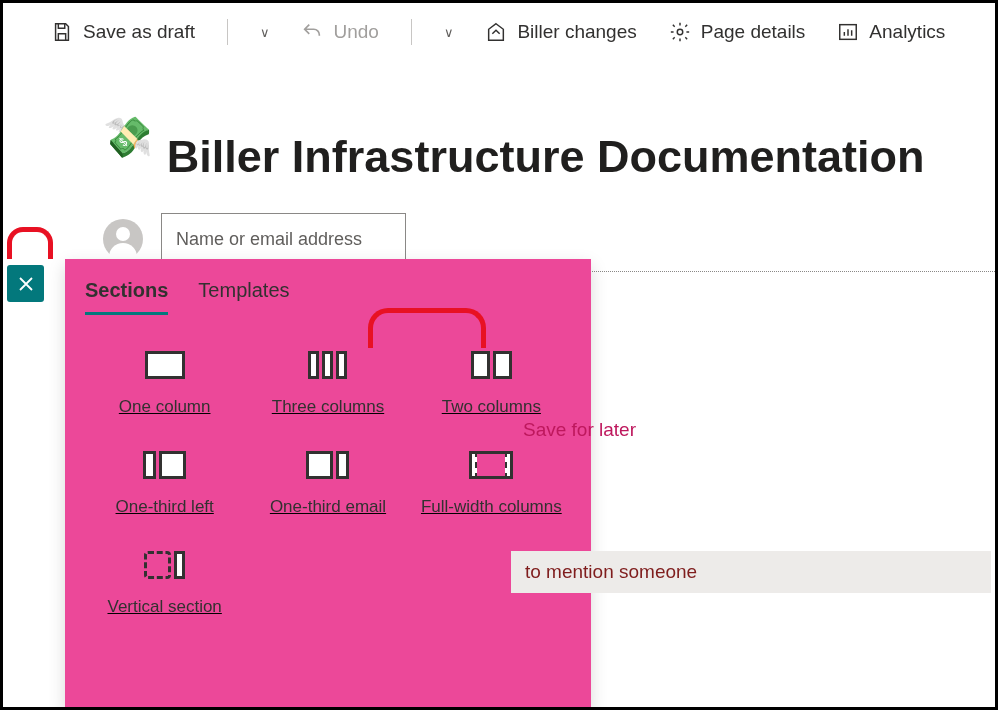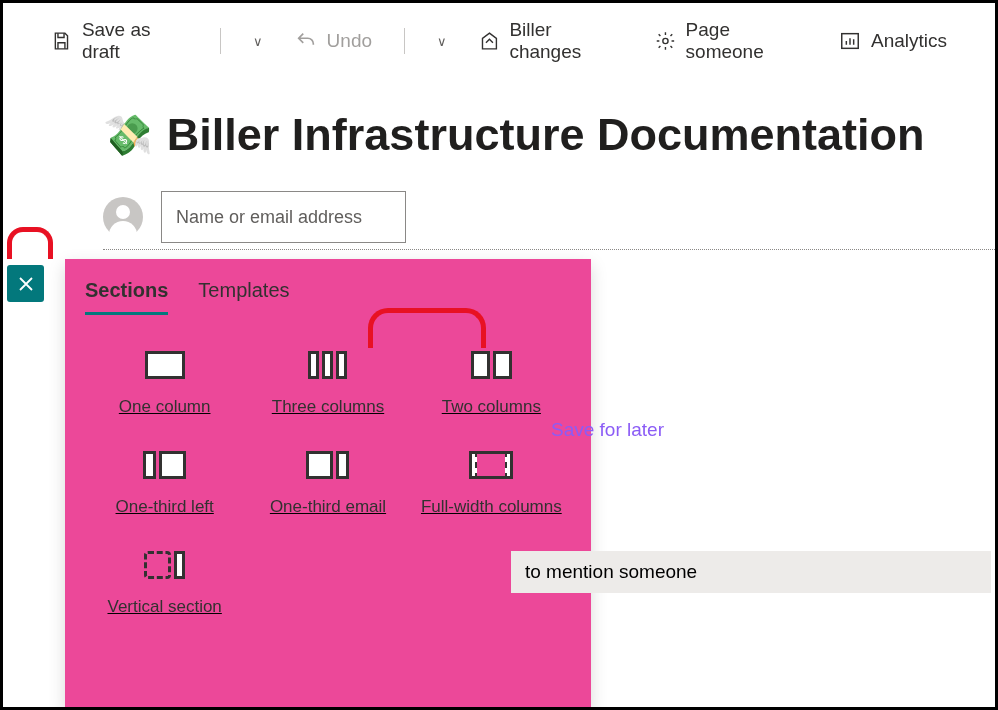--- a/index.html
+++ b/index.html
@@ -33,21 +33,21 @@
     .content {
       padding: 30px 0 0 100px;
       position: relative;
     }
     .title-row {
       display: flex;
       align-items: center;
       gap: 14px;
     }
     .title-row .emoji { font-size: 40px; }
-    .page-title { font-size: 45px; font-weight: 700; color:#201f1e; }
+    .page-title { font-size: 45px; font-weight: 700; color:#201f1e;margin-top:40px; }
     .author-row {
       display: flex;
       align-items: center;
       gap: 18px;
       margin-top: 30px;
     }
     .avatar {
       width: 40px; height: 40px; border-radius: 50%;
       background: #c8c6c4;
       position: relative;
@@ -120,27 +120,27 @@
       gap: 28px 4px;
       margin-top: 30px;
       text-align:center;
       text-decoration:underline;
     }
     .opt { cursor:pointer; }
     .opt .ico { height:40px; display:flex; align-items:center; justify-content:center; margin-bottom:12px; }
     .opt .lbl { font-size:17px; color:#323130; }
     .rect { border:3px solid #323130; background:#fff; }
     .save-later {
-      position:absolute; left:548px; top:416px;
-      font-size:19px; color:#8b5cf6;
+      position:absolute; left:520px; top:416px;
+      font-size:19px; color:#be185d;
     }
     .mention-bar {
       position:absolute; left:508px; top:548px; right:4px;
       background:#edebe9; padding: 10px 14px;
-      font-size:19px; color:#000000;
+      font-size:19px; color:#7f1d1d;
     }
   </style>
 </head>
 <body>
 
 <div class="toolbar">
   <div class="toolbar-item">
     <svg width="22" height="22" viewBox="0 0 24 24" fill="none" stroke="#323130" stroke-width="1.6">
         <path d="M5 3h11l3 3v15H5z"></path>
         <path d="M8 3v5h7V3M8 21v-7h8v7"></path>
@@ -162,21 +162,21 @@
         <path d="M12 3l8 6v12H4V9z"></path>
         <path d="M8 14l4-4 4 4"></path>
       </svg>
     <span>Biller changes</span>
   </div>
   <div class="toolbar-item">
     <svg width="22" height="22" viewBox="0 0 24 24" fill="none" stroke="#323130" stroke-width="1.6">
         <circle cx="12" cy="12" r="3"></circle>
         <path d="M12 2v3M12 19v3M4.2 4.2l2 2M17.8 17.8l2 2M2 12h3M19 12h3M4.2 19.8l2-2M17.8 6.2l2-2"></path>
       </svg>
-    <span>Page someone</span>
+    <span>Page details</span>
   </div>
   <div class="toolbar-item">
     <svg width="22" height="22" viewBox="0 0 24 24" fill="none" stroke="#323130" stroke-width="1.6">
         <rect x="3" y="4" width="18" height="16"></rect>
         <path d="M8 16v-4M12 16V9M16 16v-6"></path>
       </svg>
     <span>Analytics</span>
   </div>
 </div>
 

